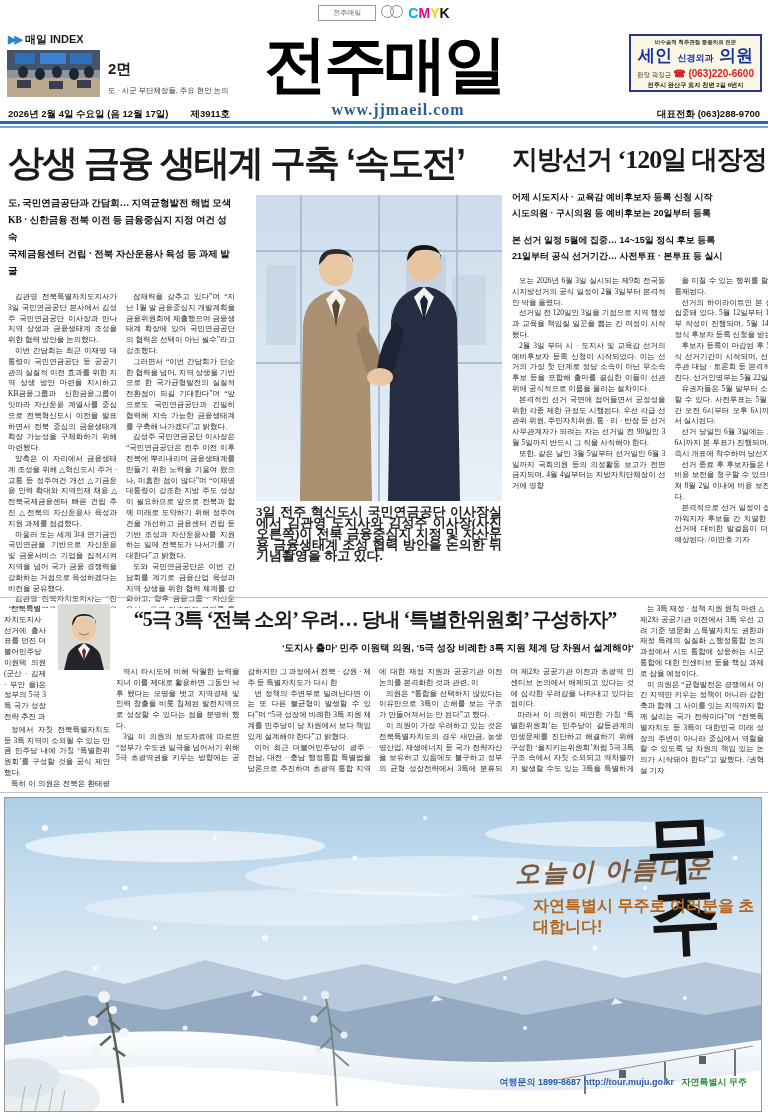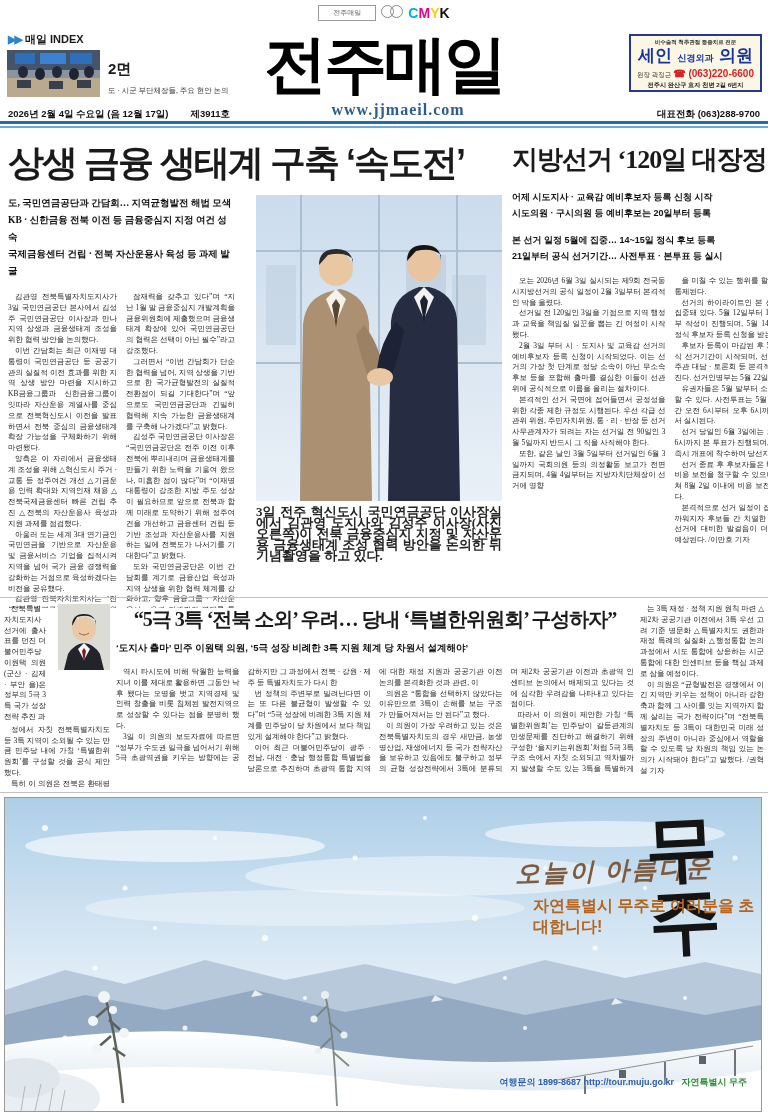--- a/index.html
+++ b/index.html
@@ -74,21 +74,21 @@
 
   
   .mid{position:absolute;top:604px;left:4px;width:760px;height:184px;display:flex;gap:6px;overflow:hidden;}
   .mid-left{width:106px;flex:none;}
   .mid-left-top{display:flex;gap:12px;}
   .mid-intro{width:48px;text-align:justify;}
   .mid-photo{width:52px;height:66px;flex:none;}
   .mid-left-rest{margin-top:2px;text-align:justify;}
   .mid-center{flex:1;min-width:0;}
   .mid-headline{text-align:center;font-weight:900;font-size:20px;line-height:26px;letter-spacing:-1px;margin:2px 0 10px 0;white-space:nowrap;}
-  .mid-subhead{text-align:left;font-family:"Liberation Sans",sans-serif;font-weight:bold;font-size:9.5px;color:#111;margin-bottom:12px;white-space:nowrap;}
+  .mid-subhead{text-align:right;font-family:"Liberation Sans",sans-serif;font-weight:bold;font-size:9.5px;color:#111;margin-bottom:12px;white-space:nowrap;}
   .mid-cols{column-count:4;column-gap:8px;height:108px;overflow:hidden;text-align:justify;}
   .mid-right{width:124px;flex:none;height:184px;overflow:hidden;text-align:justify;}
 
   
   .muju{position:absolute;top:797px;left:4px;width:758px;height:315px;border:1px solid #9a9a9a;box-sizing:border-box;overflow:hidden;}
   .muju svg{display:block;}
   .muju-script{position:absolute;top:56px;left:510px;font-style:italic;font-weight:bold;font-size:25px;
                color:#7d5b3e;letter-spacing:2px;transform:rotate(-2deg);}
   .muju-brand{position:absolute;top:14px;left:642px;font-weight:900;font-size:72px;line-height:72px;color:#141414;
               letter-spacing:-4px;transform:rotate(-3deg);font-family:"Liberation Serif",serif;}

